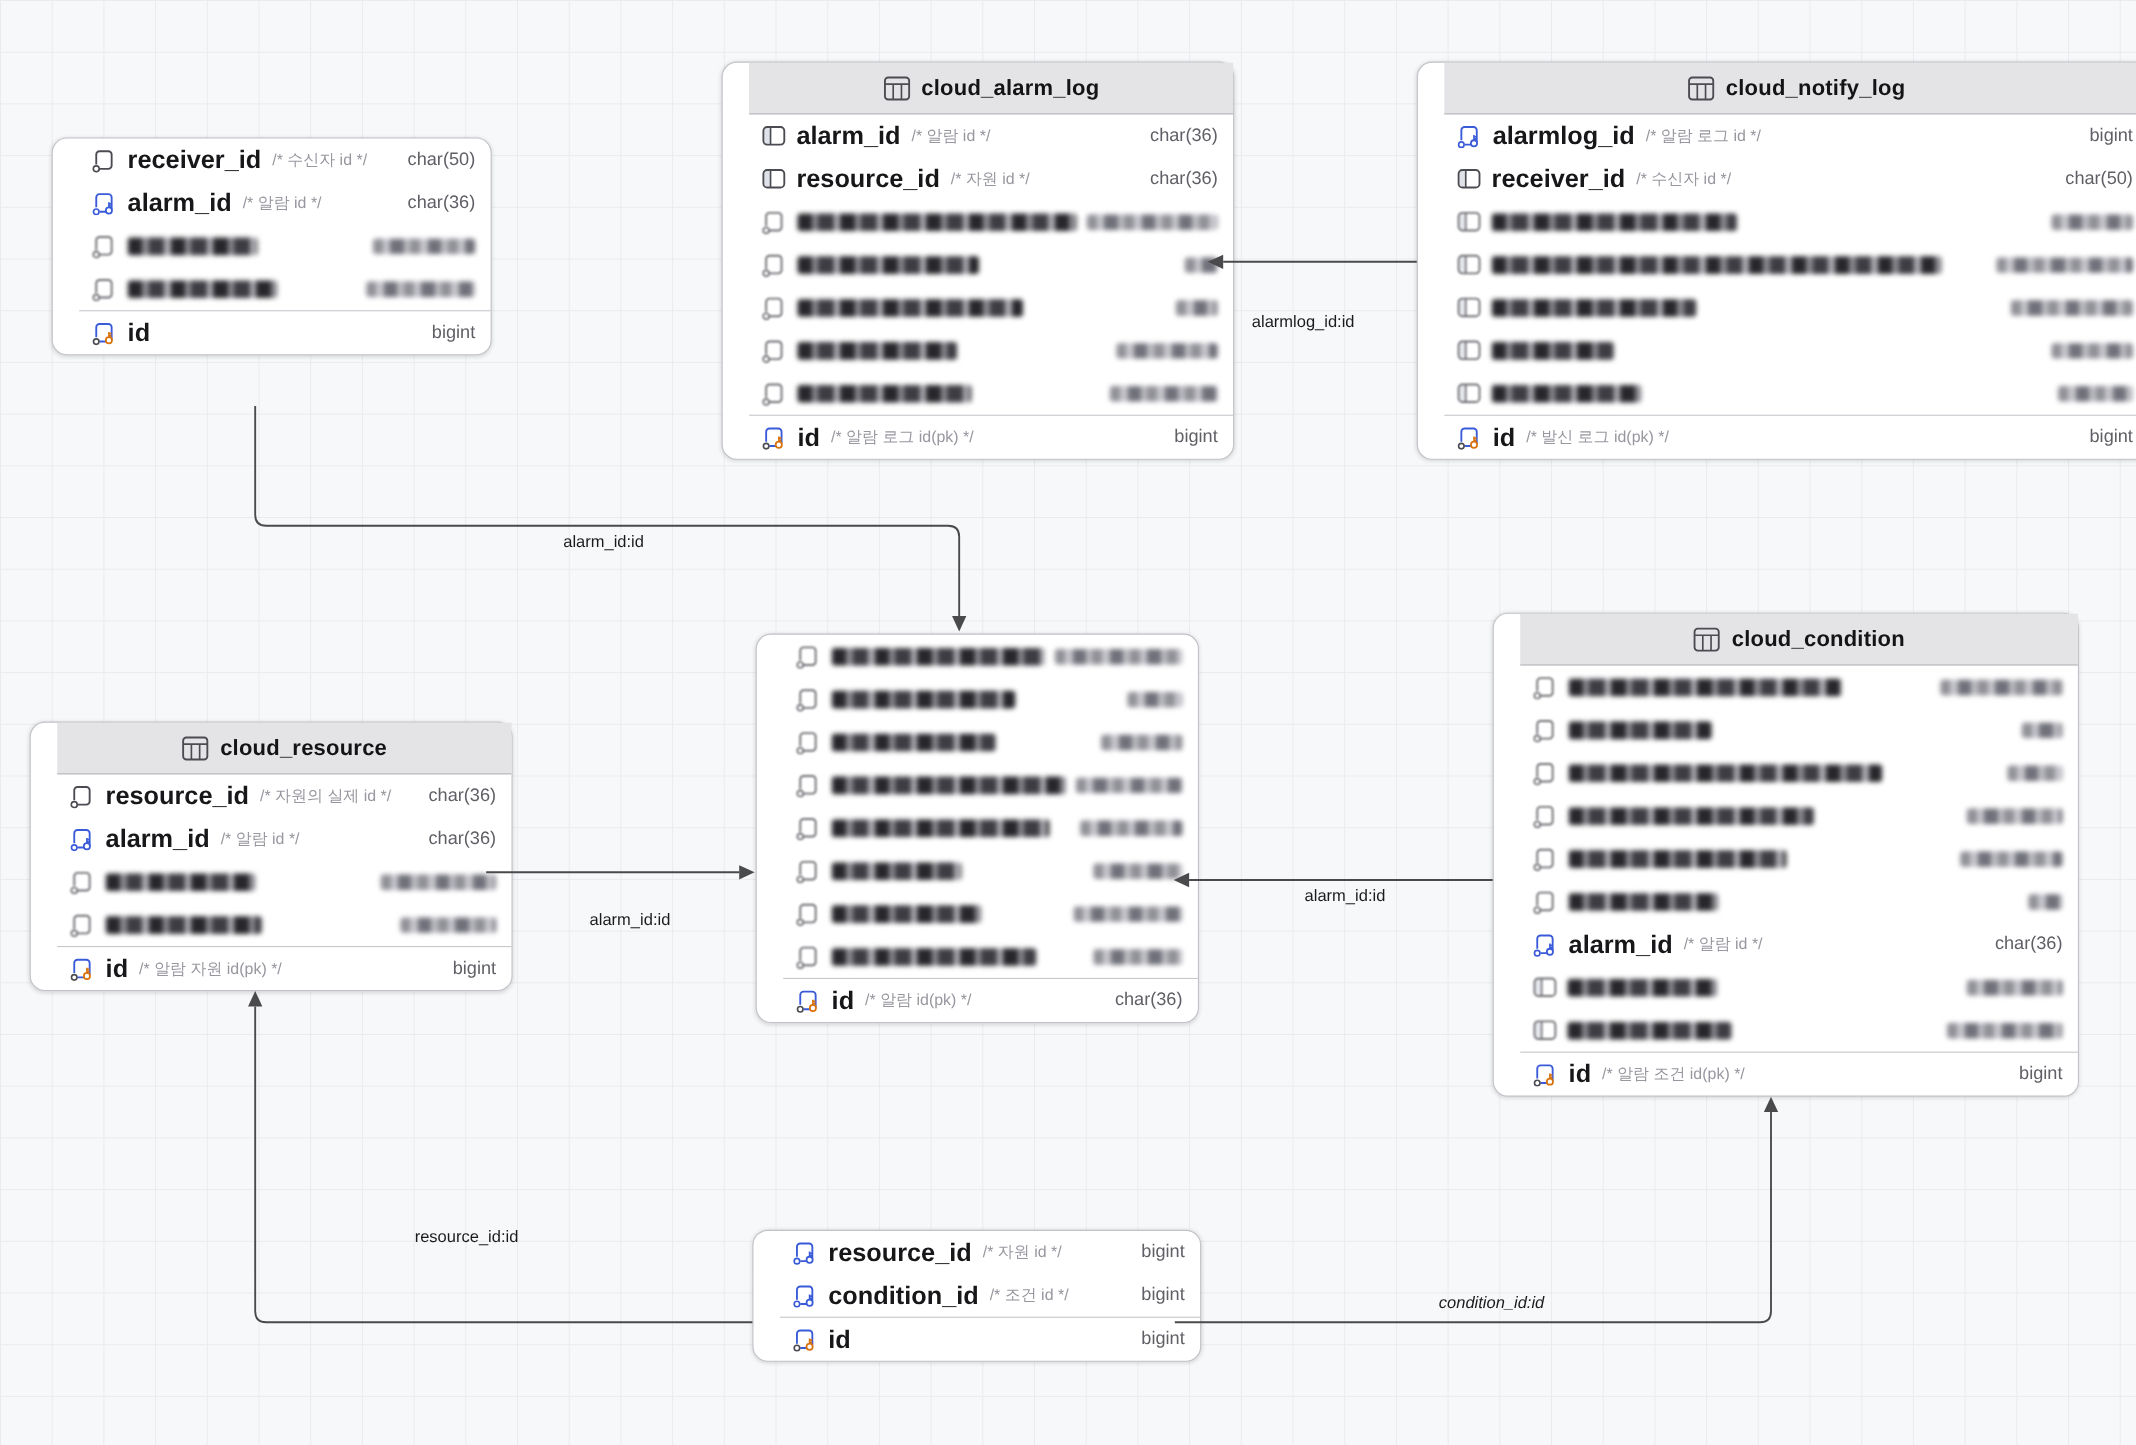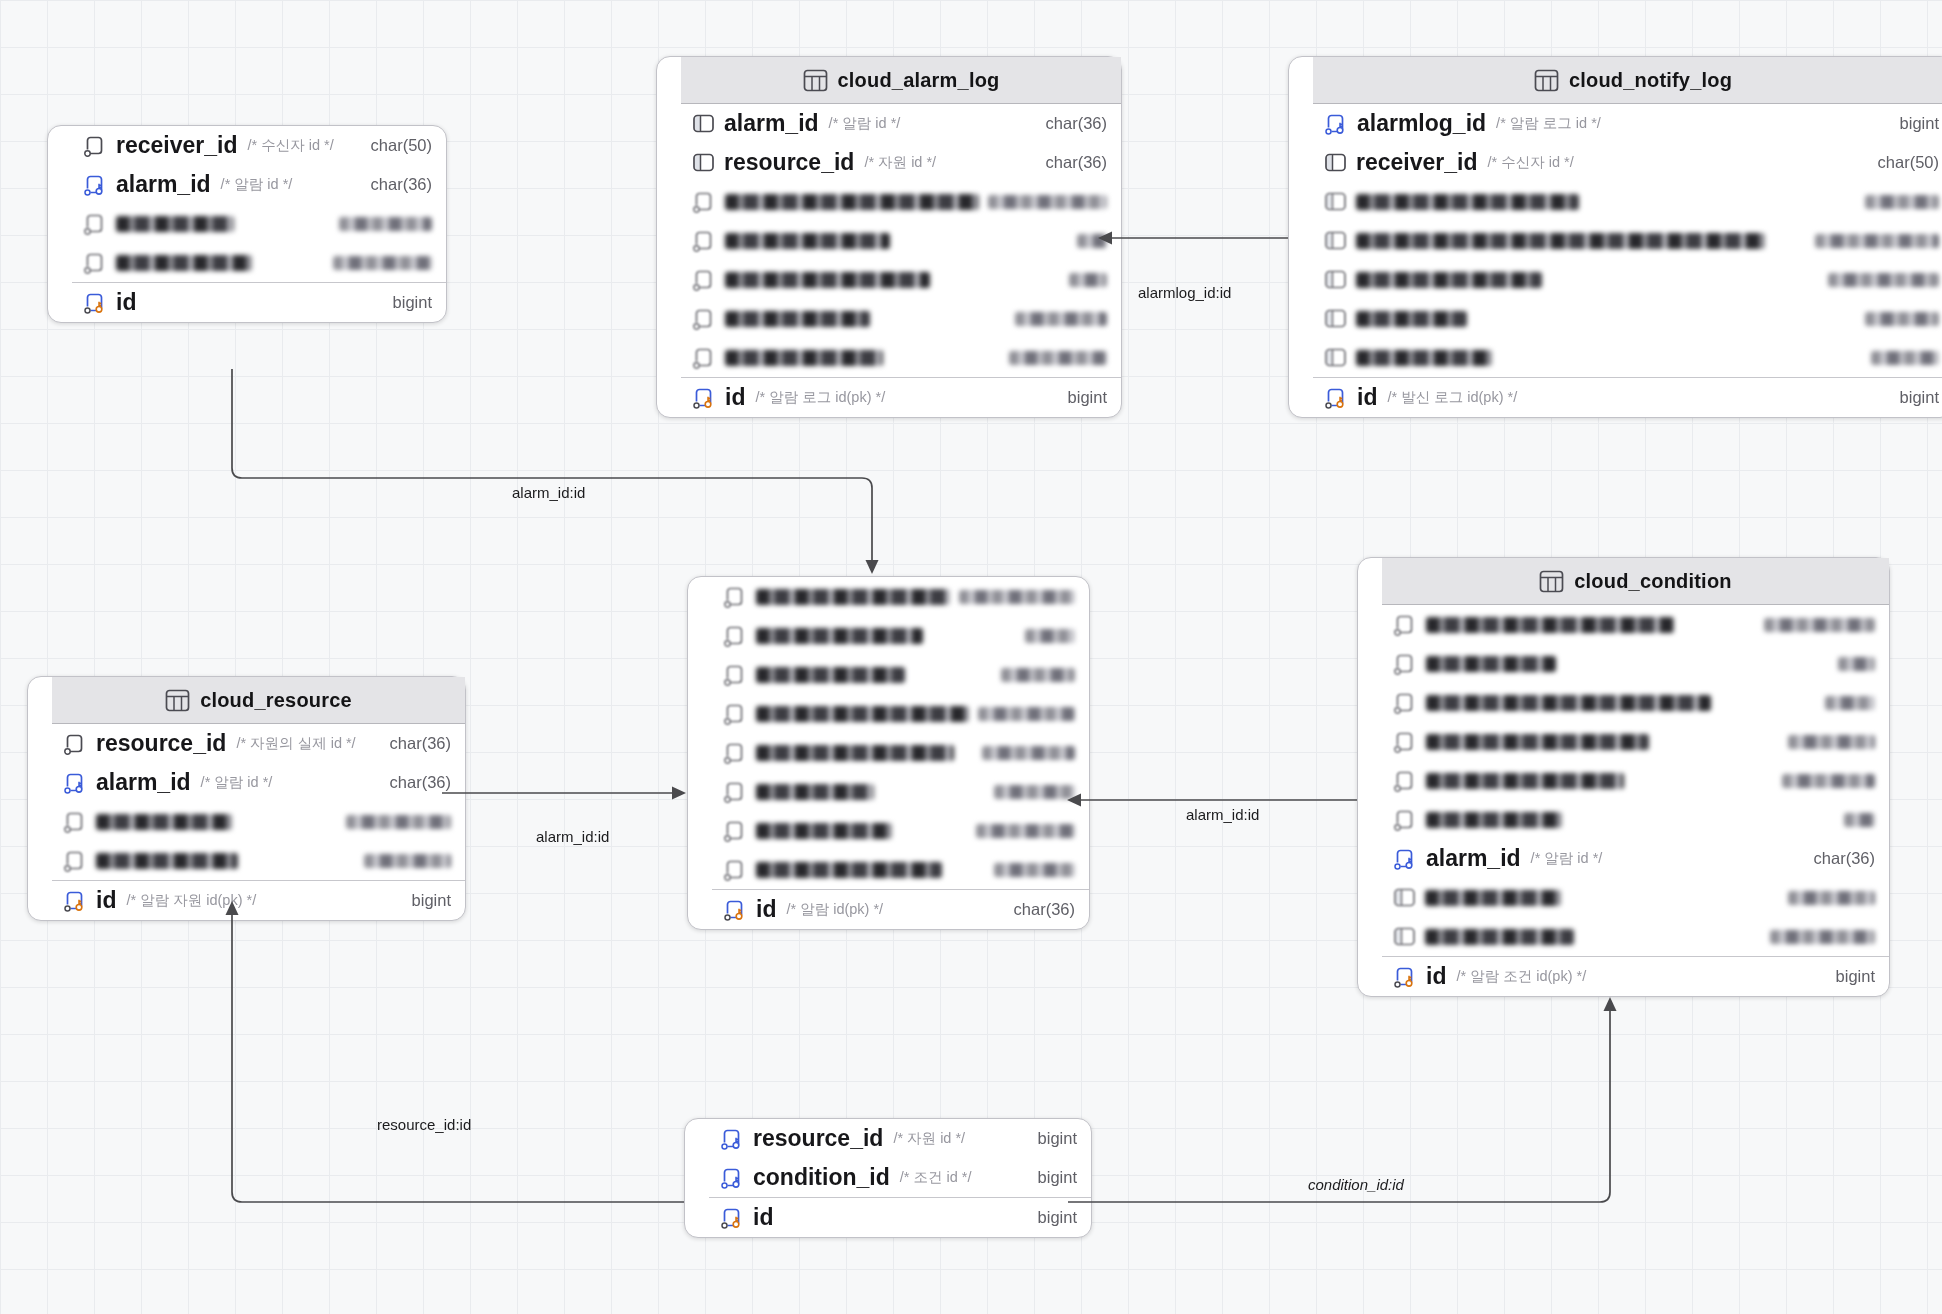--- a/index.html
+++ b/index.html
@@ -404,21 +404,21 @@
             <circle cx="4.5" cy="19.5" r="2.5" fill="#fff" stroke="#4b4b52" stroke-width="1.5"></circle>
             <circle cx="16" cy="18.3" r="2.8" fill="#fff" stroke="#d9730d" stroke-width="1.6"></circle>
             <path d="M16 15.5 V10.8 M16 12.3 h2.3 M16 14.3 h2.3" stroke="#d9730d" stroke-width="1.5"></path>
           </svg>
         </span>
         <span class="col-name">id</span>
         <span class="col-comment">/* 알람 id(pk) */</span>
         <span class="col-type">char(36)</span>
       </div>
     </div>
-    <div class="erd-table" style="left: 27px; top: 676px; width: 413px;">
+    <div class="erd-table" style="left: 27px; top: 656px; width: 413px;">
       <div class="erd-header">
         <span class="icon">
           <svg width="25" height="23" viewBox="0 0 25 23" fill="none">
             <rect x="1.5" y="1.5" width="22" height="20" rx="3" stroke="#4b4b52" stroke-width="1.7"></rect>
             <line x1="1.5" y1="7.5" x2="23.5" y2="7.5" stroke="#4b4b52" stroke-width="1.5"></line>
             <line x1="9" y1="7.5" x2="9" y2="21.5" stroke="#4b4b52" stroke-width="1.5"></line>
             <line x1="16.5" y1="7.5" x2="16.5" y2="21.5" stroke="#4b4b52" stroke-width="1.5"></line>
           </svg>
         </span>
         <span>cloud_resource</span>

